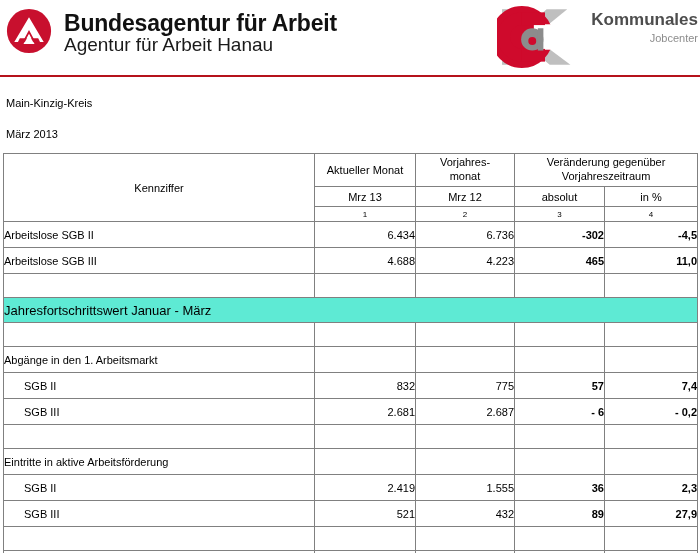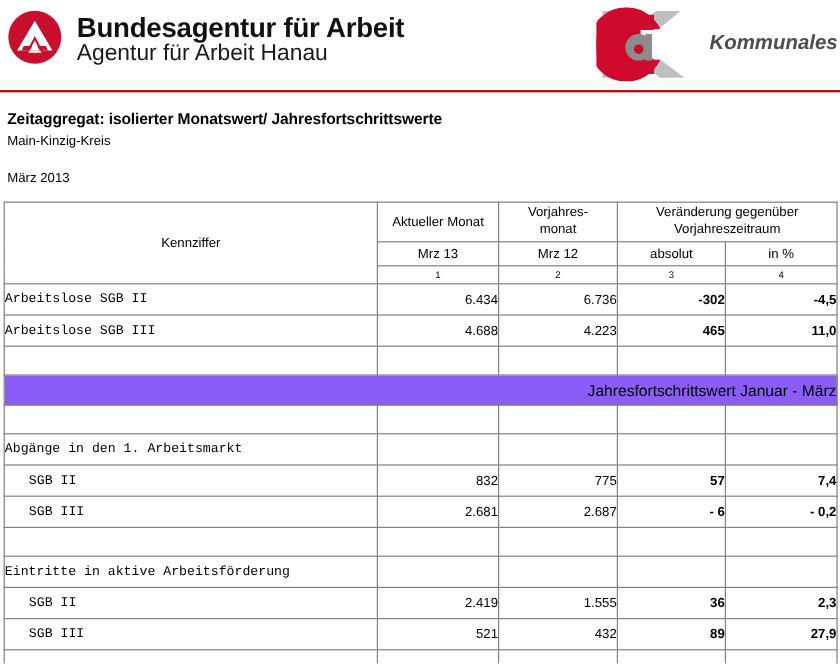--- a/index.html
+++ b/index.html
@@ -60,23 +60,22 @@
     display: flex;
     align-items: flex-start;
   }
   .kca-logo {
     width: 88px;
     height: 62px;
     flex: 0 0 auto;
   }
   .kca-text {
     margin-left: 6px;
-    margin-top: 20px;
+    margin-top: 4px;
     line-height: 1.12;
-    font-style: italic;
   }
   .kca-line {
     font-size: 17px;
     font-weight: bold;
     color: #4d4d4d;
     white-space: nowrap;
   }
   .kca-job {
     font-size: 11px;
     color: #8c8c8c;
@@ -145,36 +144,35 @@
     text-align: center;
     font-size: 11px;
   }
   .two-line { line-height: 1.25; }
 
   td.rlabel {
     text-align: left;
     padding-left: 5px;
     height: 25px;
     white-space: nowrap;
-    font-family: Liberation Mono, monospace;
   }
   td.rlabel.indent { padding-left: 20px; }
   td.num {
     text-align: right;
     padding-right: 6px;
     height: 25px;
     white-space: nowrap;
   }
   td.num.bold { font-weight: bold; }
 
   tr.spacer td { height: 23px; }
 
   td.section-bar {
-    background: #8b5cf6;
-    text-align: right;
+    background: #5eead4;
+    text-align: left;
     font-size: 13px;
     font-weight: bold;
     height: 24px;
     border-left: 1px solid #808080;
     border-right: 1px solid #808080;
     border-top: 1px solid #808080;
     border-bottom: 1px solid #808080;
   }
 </style>
 </head>
@@ -210,28 +208,28 @@
       <path d="M31 8 A31 31 0 1 0 31 70 L31 54 A15 15 0 1 1 31 24 Z" fill="#cf0a2c"></path>
       <path d="M31 8 L60 8 L60 24 L31 24 Z" fill="#cf0a2c"></path>
       <path d="M31 54 L60 54 L60 70 L31 70 Z" fill="#cf0a2c"></path>
 
       <circle cx="44" cy="42" r="14" fill="#8c8c8c"></circle>
       <rect x="51" y="28" width="7" height="28" fill="#8c8c8c"></rect>
       <circle cx="44" cy="44" r="5" fill="#cf0a2c"></circle>
     </svg>
     <div class="kca-text">
       <div class="kca-line">Kommunales</div>
+      <div class="kca-job">Jobcenter</div>
     </div>
   </div>
 </div>
 
 <div class="red-rule"></div>
 
 <div class="report-head">
-  <div class="report-title">Zeitaggregat: isolierter Monatswert/ Jahresfortschrittswerte</div>
   <div class="report-sub">Main-Kinzig-Kreis</div>
   <div class="report-sub2">März 2013</div>
 </div>
 
 <div class="tbl-wrap">
   <table class="kpi">
     <colgroup>
       <col class="c-label">
         <col class="c-cur">
         <col class="c-prev">

